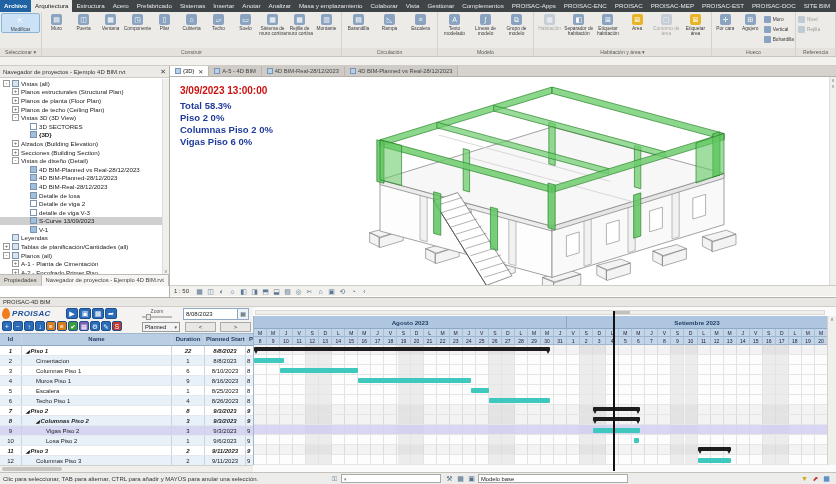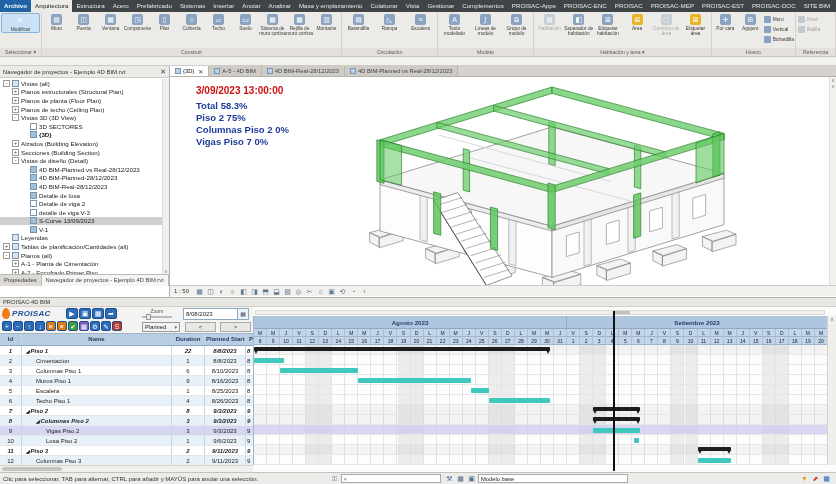--- a/index.html
+++ b/index.html
@@ -48,21 +48,21 @@
   #tree-scroll .dn { position:absolute; bottom:0; left:1px; }
 
   
   #viewport { position:absolute; left:170px; top:66px; width:666px; height:231px; background:#fff; }
   #vtabs { height:11px; background:#d6d3cf; display:flex; border-bottom:1px solid #b5b2ac; }
   .vtab { display:flex; align-items:center; font-size:5.8px; color:#444; padding:0 5px; border-right:1px solid #b9b6b0; white-space:nowrap; background:#cfccc7; }
   .vtab.active { background:#fff; color:#111; }
   .vtab .vic { width:6px; height:6px; background:#b9d2ea; border:1px solid #7795b5; margin-right:2px; }
   .vtab .vx { margin-left:4px; font-size:6px; color:#333; }
   #canvas { position:relative; height:208px; background:#fff; overflow:hidden; }
-  #overlay { position:absolute; left:10px; top:8px; z-index:5;margin-left:16px; }
+  #overlay { position:absolute; left:10px; top:8px; z-index:5; }
   #overlay .odate { color:#cc1111; font-size:10px; font-weight:bold; margin-bottom:4px; }
   #overlay .oline { color:#1f3b9b; font-size:9.5px; font-weight:bold; line-height:1.25; }
   #canvas-scroll { position:absolute; right:0; top:0; width:7px; height:208px; background:#f1f0ed; border-left:1px solid #ddd; font-size:5px; color:#888; text-align:center; }
   #view-controls { height:11px; background:#f2f1ee; border-top:1px solid #cfccc6; display:flex; align-items:center; padding-left:4px; }
   #scale-label { font-size:6px; color:#333; margin-right:6px; }
   .vcic { width:9px; height:9px; margin-right:2px; font-size:7px; line-height:9px; text-align:center; color:#5d7894; }
 
   
   #gantt { position:absolute; left:0; top:297px; width:836px; height:175px; background:#fbfbfb; border-top:1px solid #b5b2ac; }
   #gantt-title { height:9px; font-size:5.8px; color:#333; background:#e9e7e3; border-bottom:1px solid #d2cfc9; padding-left:3px; line-height:9px; }
@@ -472,23 +472,23 @@
         </div>
         <div class="vtab">
           <span class="vic"></span>
           <span>4D BIM-Planned vs Real-28/12/2023</span>
         </div>
       </div>
     <div id="canvas">
       <div id="overlay">
         <div class="odate">3/09/2023 13:00:00</div>
         <div class="oline">Total 58.3%</div>
-        <div class="oline">Piso 2 75%</div>
+        <div class="oline">Piso 2 0%</div>
         <div class="oline">Columnas Piso 2 0%</div>
-        <div class="oline">Vigas Piso 7 0%</div>
+        <div class="oline">Vigas Piso 6 0%</div>
       </div>
 
       <svg width="500" height="208" viewBox="0 0 520 260" style="position:absolute;left:140px;top:2px;">
         <g stroke="#8a8a8a" stroke-width="1" fill="#fbfbfb" stroke-linejoin="round">
 
           <g fill="#f3f3f3" stroke="#7e7e7e" stroke-width="0.8">
             <path d="M22,192 l30,-8 12,5 -30,9 z M22,192 l0,12 12,6 0,-13 z M64,189 l0,13 -30,9 0,-12 z"></path>
             <path d="M92,212 l30,-8 12,5 -30,9 z M92,212 l0,12 12,6 0,-13 z M134,209 l0,13 -30,9 0,-12 z"></path>
             <path d="M162,232 l30,-8 12,5 -30,9 z M162,232 l0,12 12,6 0,-13 z M204,229 l0,13 -30,9 0,-12 z"></path>
             <path d="M238,248 l34,-9 14,5 -34,10 z M238,248 l0,12 14,6 0,-13 z M286,244 l0,13 -34,10 0,-12 z"></path>

